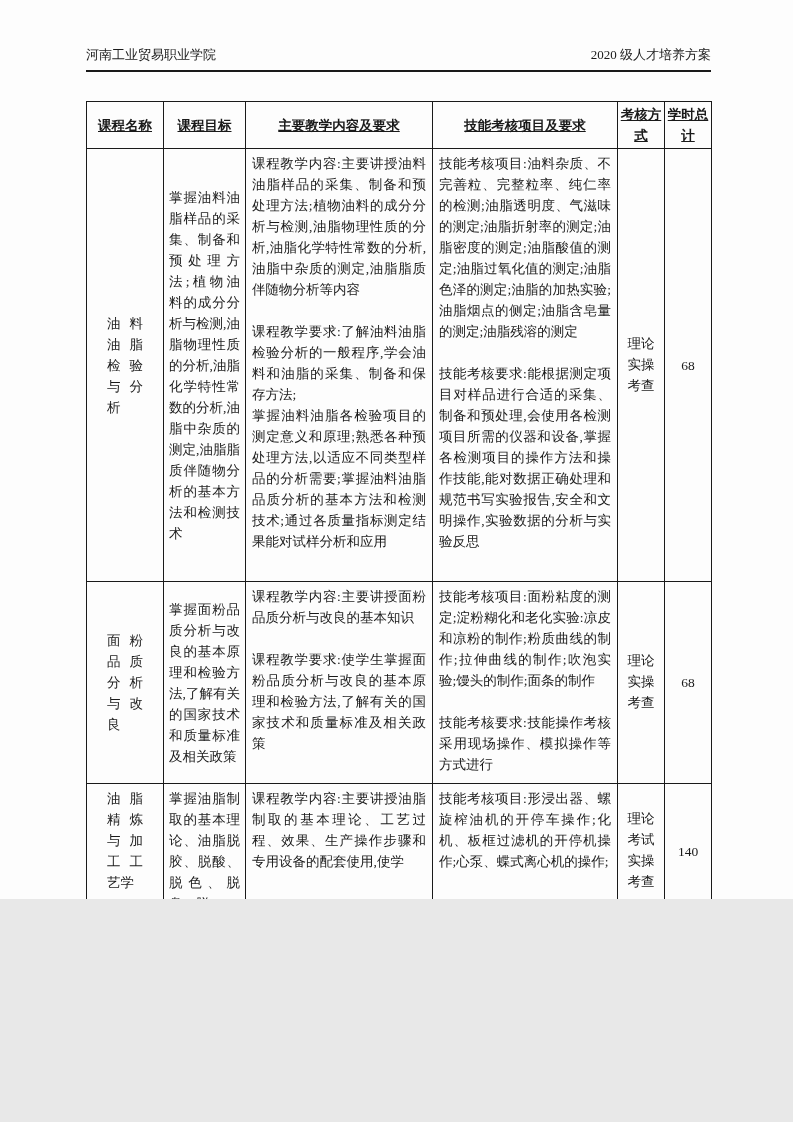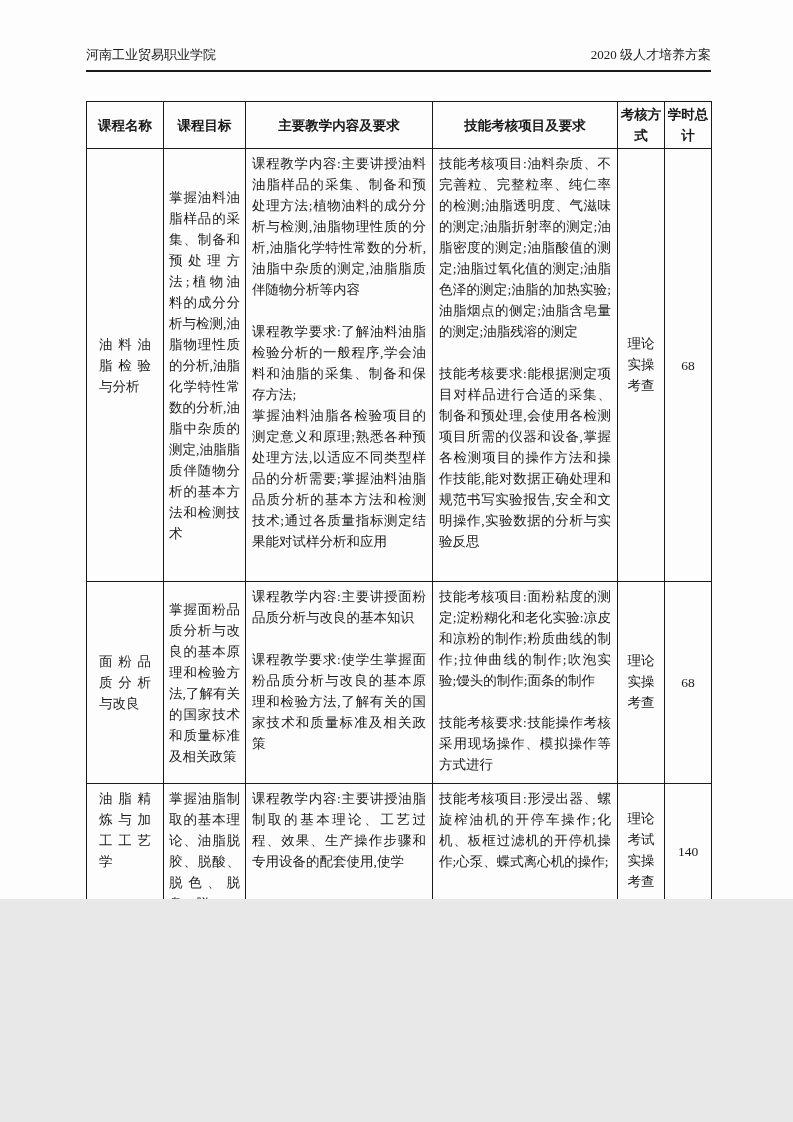--- a/index.html
+++ b/index.html
@@ -52,21 +52,21 @@
   col.c-name  { width: 77px; }
   col.c-goal  { width: 82px; }
   col.c-content { width: 187px; }
   col.c-skill { width: 185px; }
   col.c-method { width: 47px; }
   col.c-hours { width: 47px; }
 
   td.cell-name {
     vertical-align: middle;
     text-align: justify;
-    padding: 4px 12px;
+    padding: 4px 20px;
   }
   td.cell-goal {
     vertical-align: middle;
     text-align: justify;
     padding: 4px 5px;
   }
   td.cell-content, td.cell-skill {
     vertical-align: top;
     text-align: justify;
   }
@@ -80,21 +80,21 @@
   }
   td.cell-hours {
     vertical-align: middle;
     text-align: center;
     font-family: "Liberation Serif", "DejaVu Serif", serif;
     border-radius: 16px;
   }
   .para { margin: 0; }
   .para.gap { margin-top: 21px; }
 
-  tr.r-header { height: 40px; }
+  tr.r-header { height: 40px; text-decoration: underline; }
   tr.r-0 { height: 147px; }
   tr.r-1 { height: 433px; }
   tr.r-2 { height: 202px; }
   tr.r-3 { height: 115px; }
 
   .doc-footer {
     position: absolute;
     left: 95px;
     top: 1056px;
     font-size: 14px;

